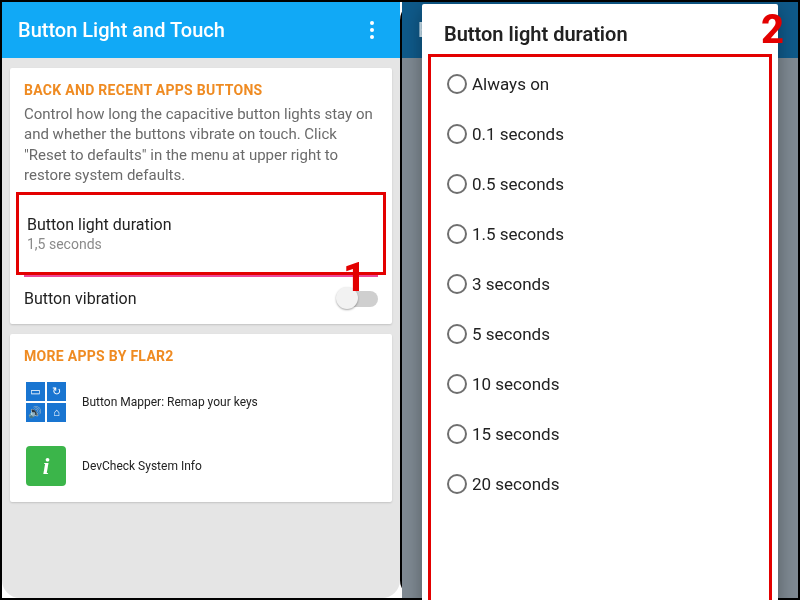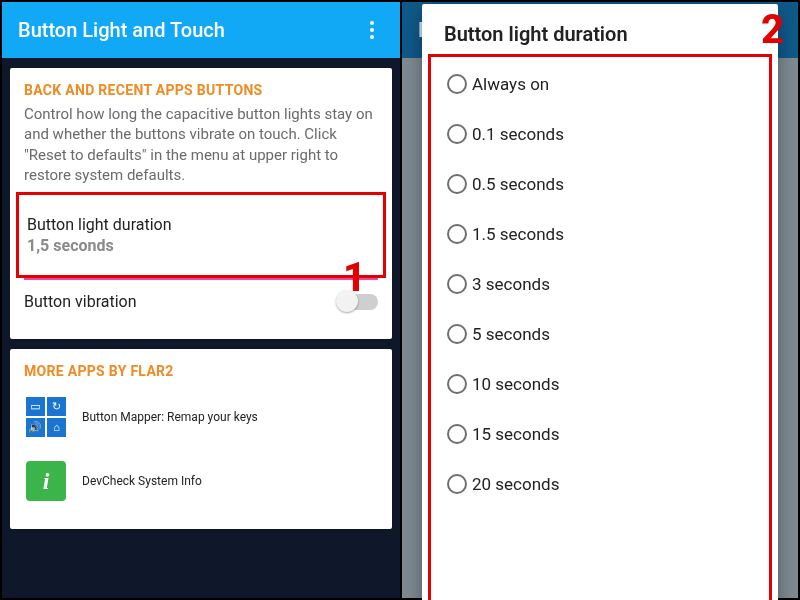--- a/index.html
+++ b/index.html
@@ -1,35 +1,35 @@
 <!DOCTYPE html>
 <html><head>
 <meta charset="utf-8">
 <style>
   * { box-sizing: border-box; margin: 0; padding: 0; }
   html, body { width: 800px; height: 600px; overflow: hidden; font-family: Roboto, Arial, sans-serif; }
   .stage { width: 800px; height: 600px; border: 2px solid #000; position: relative; display: flex; background: #fff; }
-  .pane { width: 50%; height: 100%; position: relative; background: #0f172a; }
+  .pane { width: 50%; height: 100%; position: relative; background: #e5e5e5; border-radius: 18px; }
   .pane + .pane { border-left: 2px solid #000; }
 
   
   .appbar { height: 56px; background: #11a9f6; color: #fff; display: flex; align-items: center; padding: 0 16px; }
   .appbar-title { flex: 1; font-size: 20px; font-weight: 500; }
   .overflow { width: 24px; display: flex; flex-direction: column; align-items: center; gap: 3px; padding: 6px 0; cursor: pointer; }
   .overflow span { width: 4px; height: 4px; border-radius: 50%; background: #fff; }
 
-  .card { background: #fff; margin: 10px 8px; border-radius: 2px; box-shadow: 0 1px 2px rgba(0,0,0,.15); padding: 14px 14px 16px; }
+  .card { background: #fff; margin: 10px 8px; border-radius: 2px; box-shadow: 0 1px 2px rgba(0,0,0,.15); padding: 14px 14px 4px; }
   .section-header { color: #ef8b22; font-size: 14px; font-weight: 700; letter-spacing: .3px; margin-bottom: 6px; }
   .section-desc { color: #6b6b6b; font-size: 15px; line-height: 1.35; margin-bottom: 7px; }
 
   .row { display: flex; align-items: center; padding: 12px 0; border-top: 2px solid #ec4899; }
   .row:first-of-type { border-top: none; }
   .row .labels { flex: 1; }
   .row .title { font-size: 16px; color: #222; }
-  .row .sub { font-size: 16px; color: #8a8a8a; margin-top: 2px; font-weight: bold; }
+  .row .sub { font-size: 14px; color: #8a8a8a; margin-top: 2px; }
 
   .callout-1 { border: 3px solid #e30000; padding: 8px; margin: 0 -8px; }
   .callout-num { position: absolute; font-size: 40px; font-weight: 800; color: #e30000; line-height: 1; }
   .n1 { right: 34px; top: 256px; }
   .n2 { right: 14px; top: 8px; }
 
   
   .toggle { width: 40px; height: 16px; background: #cfcfcf; border-radius: 10px; position: relative; }
   .toggle-knob { position: absolute; left: -2px; top: -4px; width: 22px; height: 22px; background: #f2f2f2; border-radius: 50%; box-shadow: 0 1px 2px rgba(0,0,0,.35); }
 

